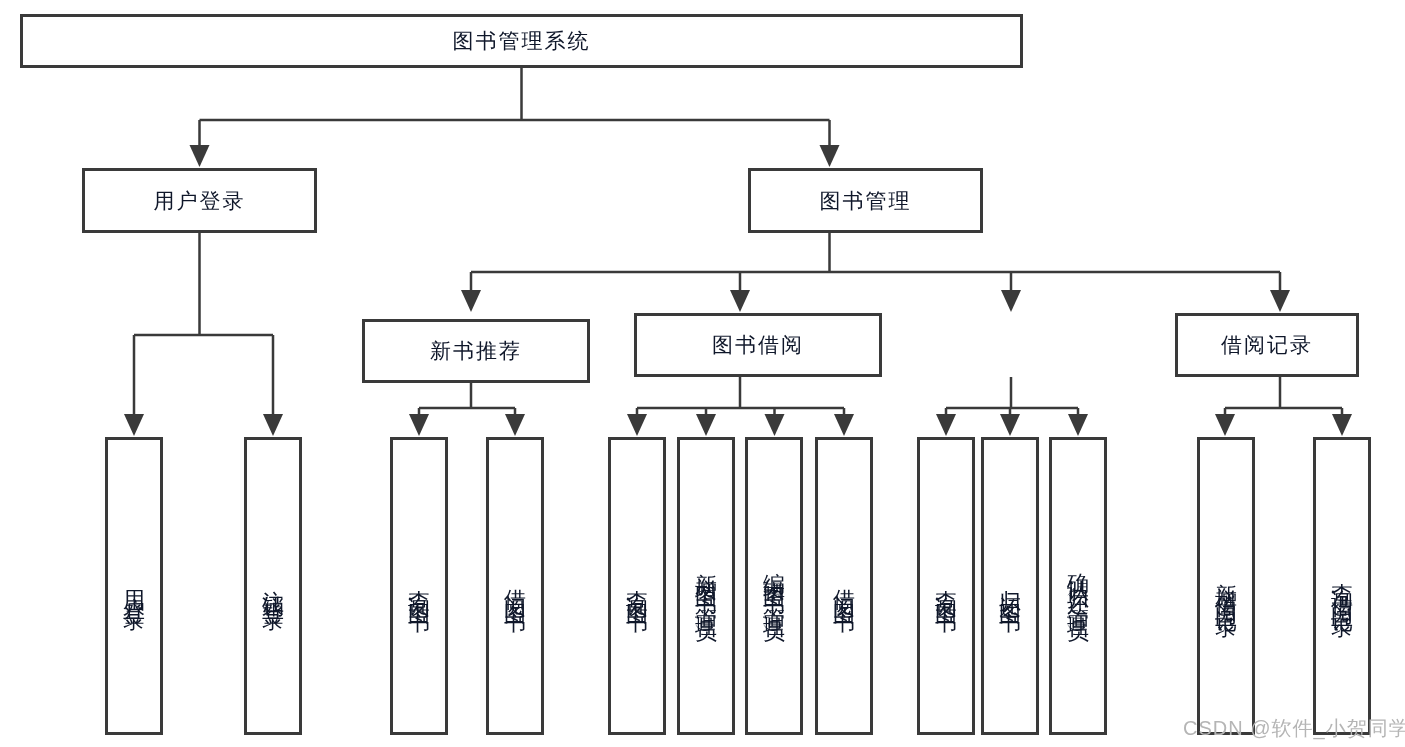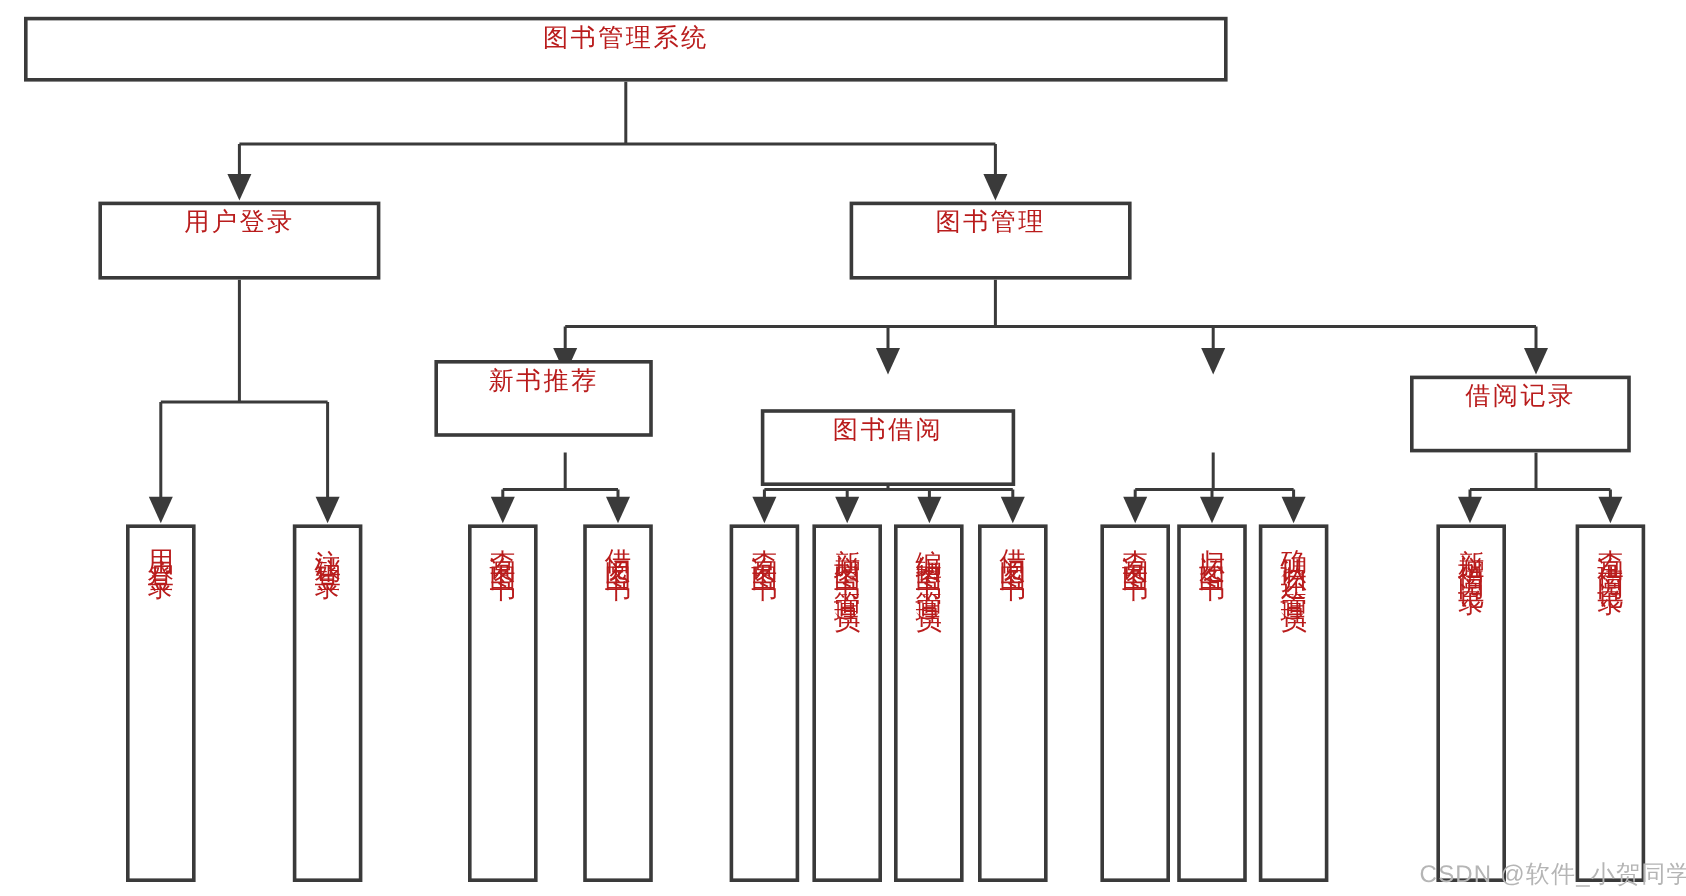--- a/index.html
+++ b/index.html
@@ -13,22 +13,23 @@
   .connectors {
     position:absolute; left:0; top:0; width:1405px; height:747px;
     pointer-events:none;
   }
   .node {
     position:absolute;
     background:#ffffff;
     border:3px solid #3a3a3a;
     box-sizing:border-box;
     display:flex;
+    align-items:center;
     justify-content:center;
-    color:#b91c1c;
+    color:#0f172a;
   }
   .node.h span {
     font-size:21px;
     letter-spacing:2px;
     white-space:nowrap;
   }
   .node.v span {
     writing-mode:vertical-lr;
     text-orientation:mixed;
     font-size:22px;
@@ -95,28 +96,28 @@
     </g>
   </svg>
 
   <div class="node h" style="left:20px; top:14px; width:1003px; height:54px;">
     <span>图书管理系统</span>
   </div>
 
   <div class="node h" style="left:82px; top:168px; width:235px; height:65px;">
     <span>用户登录</span>
   </div>
-  <div class="node h" style="left:708px; top:168px; width:235px; height:65px;">
+  <div class="node h" style="left:748px; top:168px; width:235px; height:65px;">
     <span>图书管理</span>
   </div>
 
-  <div class="node h" style="left:362px; top:300px; width:182px; height:64px;">
+  <div class="node h" style="left:362px; top:319px; width:228px; height:64px;">
     <span>新书推荐</span>
   </div>
-  <div class="node h" style="left:634px; top:313px; width:212px; height:64px;margin-top:28px;">
+  <div class="node h" style="left:634px; top:313px; width:248px; height:64px;">
     <span>图书借阅</span>
   </div>
   <div class="node h" style="left:1175px; top:313px; width:184px; height:64px;">
     <span>借阅记录</span>
   </div>
 
   <div class="node v leaf" style="left:105px;">
     <span>用户登录</span>
   </div>
   <div class="node v leaf" style="left:244px;">

